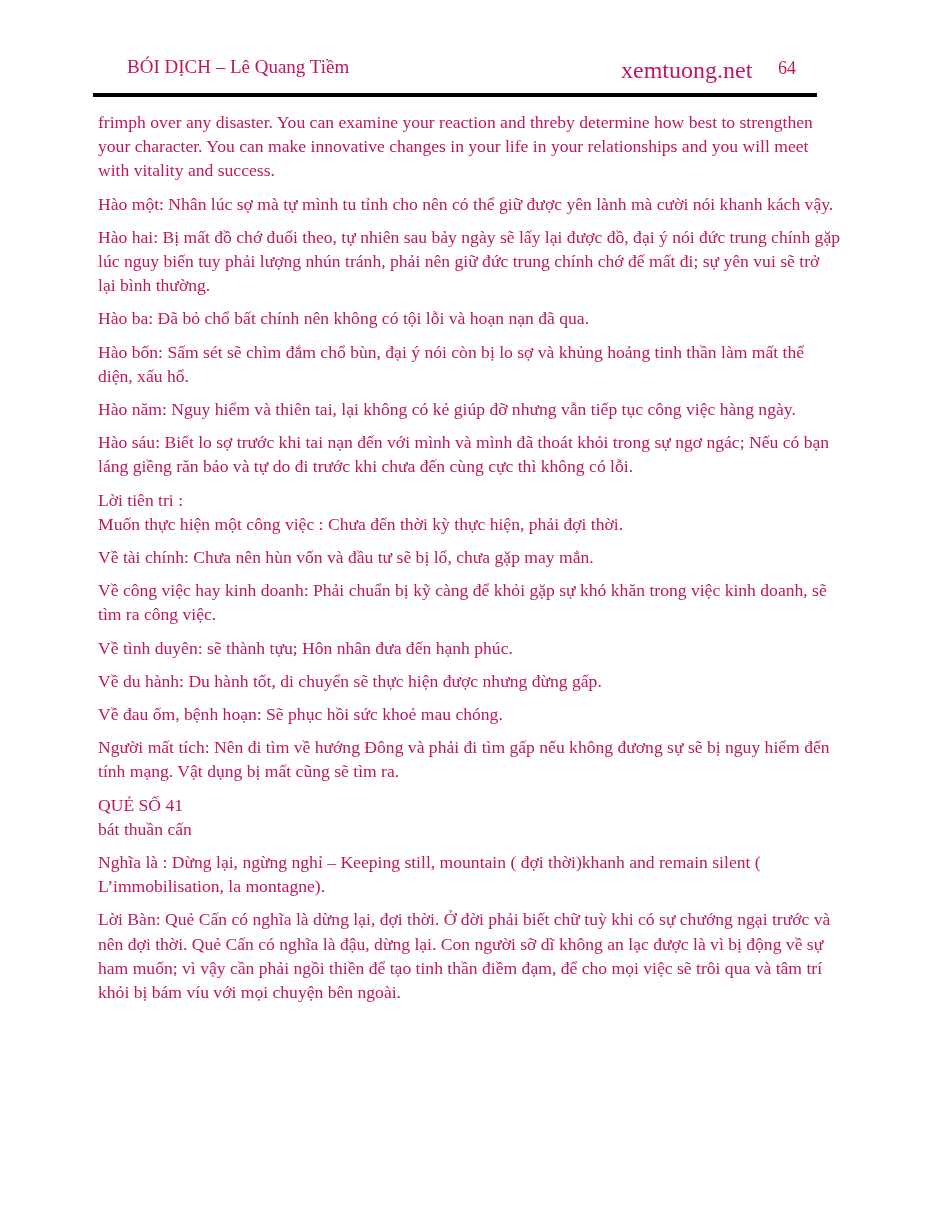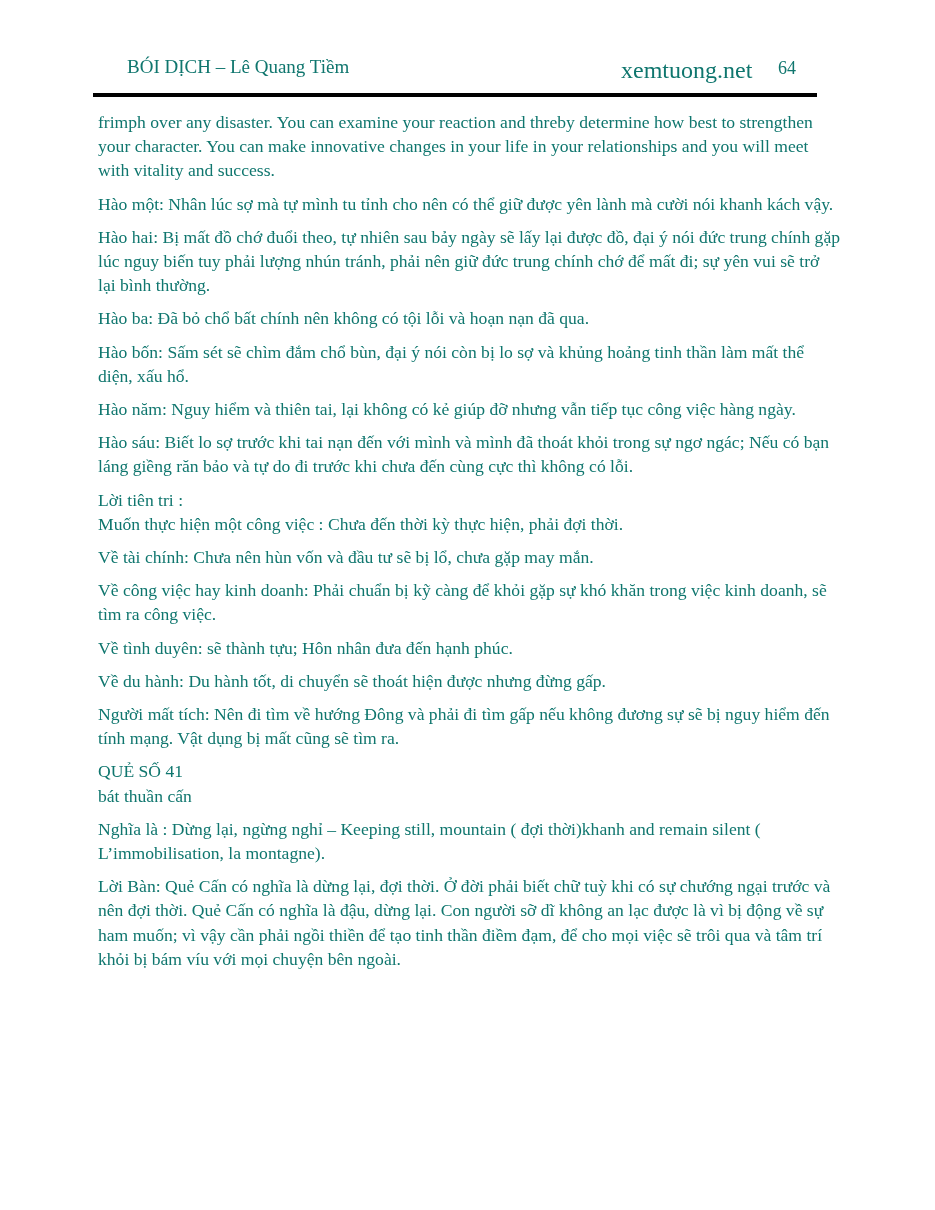--- a/index.html
+++ b/index.html
@@ -6,21 +6,21 @@
   html, body {
     margin: 0;
     padding: 0;
     background: #ffffff;
   }
   .page {
     position: relative;
     width: 935px;
     height: 1210px;
     background: #ffffff;
-    color: #0f766e;
+    color: #be185d;
     font-family: "Liberation Serif", "DejaVu Serif", serif;
     overflow: hidden;
   }
   .header-title {
     position: absolute;
     left: 127px;
     top: 56px;
     font-size: 19px;
     white-space: nowrap;
   }
@@ -76,21 +76,22 @@
     <p>Hào hai: Bị mất đồ chớ đuổi theo, tự nhiên sau bảy ngày sẽ lấy lại được đồ, đại ý nói đức trung chính gặp lúc nguy biến tuy phải lượng nhún tránh, phải nên giữ đức trung chính chớ để mất đi; sự yên vui sẽ trở lại bình thường.</p>
     <p>Hào ba: Đã bỏ chổ bất chính nên không có tội lỗi và hoạn nạn đã qua.</p>
     <p>Hào bốn: Sấm sét sẽ chìm đắm chổ bùn, đại ý nói còn bị lo sợ và khủng hoảng tinh thần làm mất thể diện, xấu hổ.</p>
     <p>Hào năm: Nguy hiểm và thiên tai, lại không có kẻ giúp đỡ nhưng vẫn tiếp tục công việc hàng ngày.</p>
     <p>Hào sáu: Biết lo sợ trước khi tai nạn đến với mình và mình đã thoát khỏi trong sự ngơ ngác; Nếu có bạn láng giềng răn bảo và tự do đi trước khi chưa đến cùng cực thì không có lỗi.</p>
     <p>Lời tiên tri :
 Muốn thực hiện một công việc : Chưa đến thời kỳ thực hiện, phải đợi thời.</p>
     <p>Về tài chính: Chưa nên hùn vốn và đầu tư sẽ bị lổ, chưa gặp may mắn.</p>
     <p>Về công việc hay kinh doanh: Phải chuẩn bị kỹ càng để khỏi gặp sự khó khăn trong việc kinh doanh, sẽ tìm ra công việc.</p>
     <p>Về tình duyên: sẽ thành tựu; Hôn nhân đưa đến hạnh phúc.</p>
-    <p>Về du hành: Du hành tốt, di chuyển sẽ thoát hiện được nhưng đừng gấp.</p>
+    <p>Về du hành: Du hành tốt, di chuyển sẽ thực hiện được nhưng đừng gấp.</p>
+    <p>Về đau ốm, bệnh hoạn: Sẽ phục hồi sức khoẻ mau chóng.</p>
     <p>Người mất tích: Nên đi tìm về hướng Đông và phải đi tìm gấp nếu không đương sự sẽ bị nguy hiểm đến tính mạng. Vật dụng bị mất cũng sẽ tìm ra.</p>
     <p>QUẺ SỐ 41
 bát thuần cấn</p>
     <p>Nghĩa là : Dừng lại, ngừng nghỉ – Keeping still, mountain ( đợi thời)khanh and remain silent ( L’immobilisation, la montagne).</p>
     <p>Lời Bàn: Quẻ Cấn có nghĩa là dừng lại, đợi thời. Ở đời phải biết chữ tuỳ khi có sự chướng ngại trước và nên đợi thời. Quẻ Cấn có nghĩa là đậu, dừng lại. Con người sỡ dĩ không an lạc được là vì bị động về sự ham muốn; vì vậy cần phải ngồi thiền để tạo tinh thần điềm đạm, để cho mọi việc sẽ trôi qua và tâm trí khỏi bị bám víu với mọi chuyện bên ngoài.</p>
   </div>
 
 </div>
 
 </body></html>

